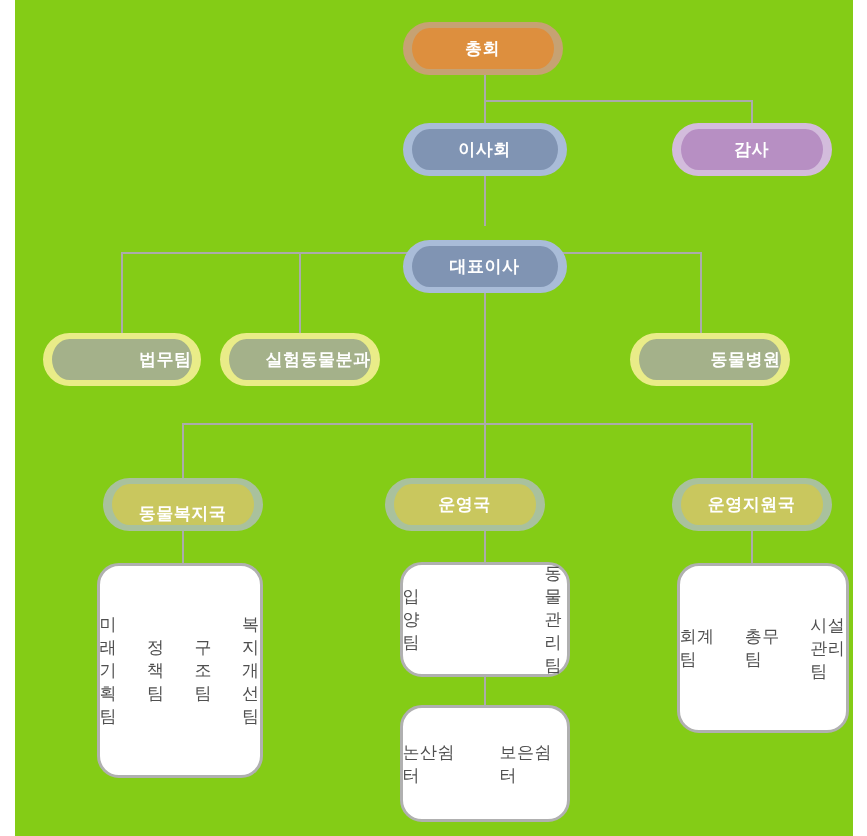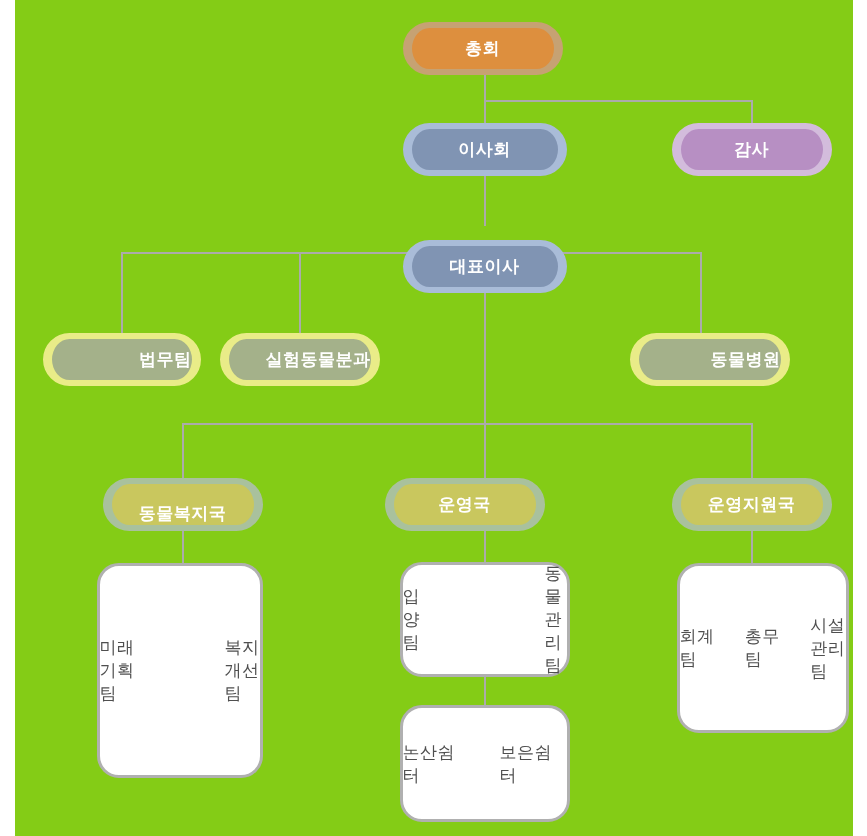--- a/index.html
+++ b/index.html
@@ -100,21 +100,23 @@
     <span>운영국</span>
   </div>
 
   <div class="pill pill-bureau" style="left:657px; top:478px; width:160px;font-family:Liberation Serif, serif;">
     <span>운영지원국</span>
   </div>
 
   <div class="teambox" style="left:82px; top:563px; width:166px; height:215px;">
     <div class="row">미래기획팀</div>
     <div class="sep"></div>
+    <div class="row">정책팀</div>
     <div class="sep"></div>
+    <div class="row">구조팀</div>
     <div class="sep"></div>
     <div class="row">복지개선팀</div>
   </div>
 
   <div class="teambox" style="left:385px; top:562px; width:170px; height:115px;gap:45px;">
     <div class="row">입양팀</div>
     <div class="sep"></div>
     <div class="row">동물관리팀</div>
   </div>
 

